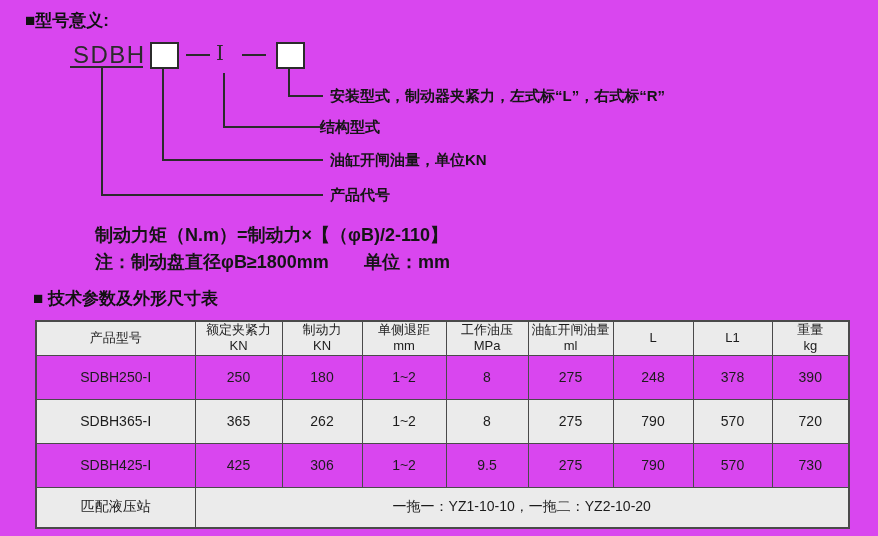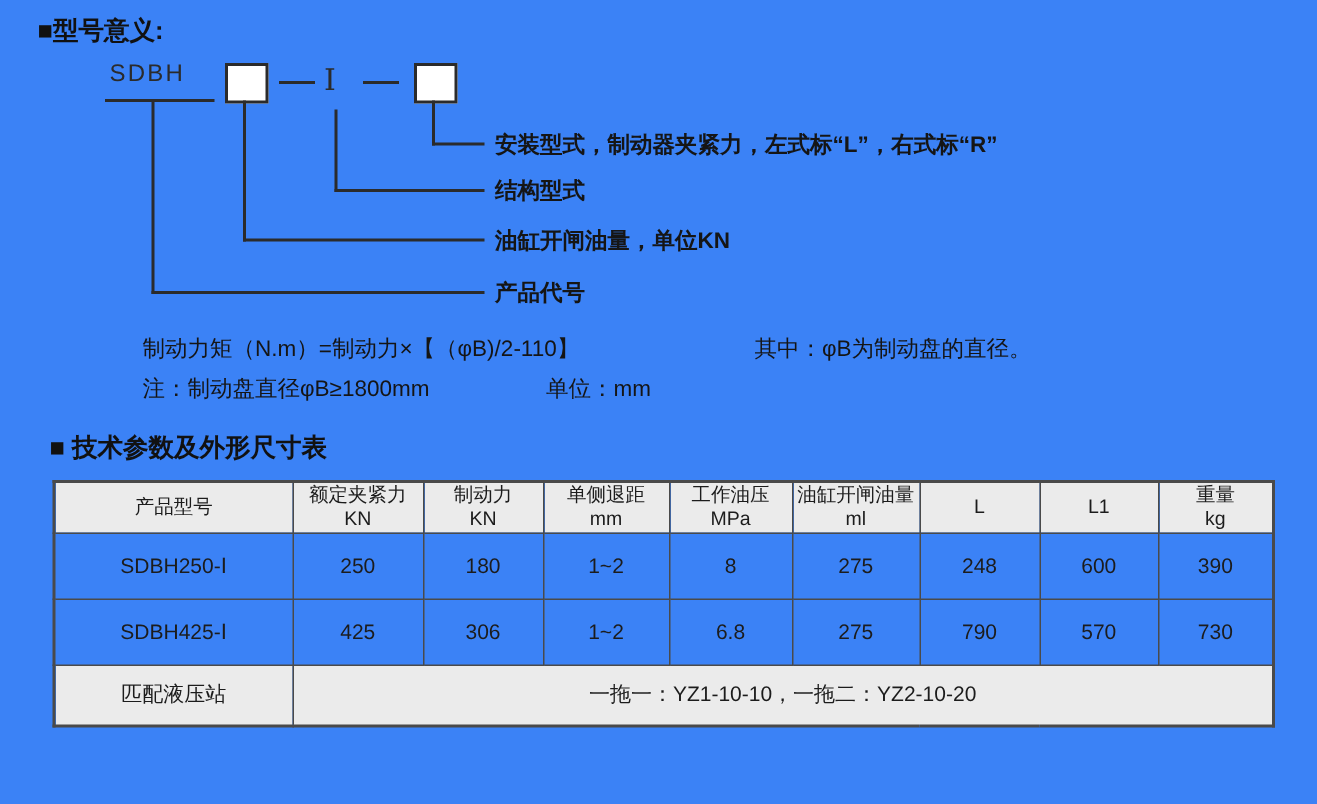--- a/index.html
+++ b/index.html
@@ -1,27 +1,27 @@
 <!DOCTYPE html>
 <html><head>
 <meta charset="utf-8">
 <style>
   html,body { margin:0; padding:0; background:#ffffff; }
   .canvas {
-    position:relative; width:878px; height:536px; background:#3b82f6;
+    position:relative; width:878px; height:536px; background:#d946ef;
     font-family:"Liberation Sans","DejaVu Sans",sans-serif; color:#1c1c1c;
     overflow:hidden;
   }
   .h1 { position:absolute; font-size:17px; font-weight:bold; color:#111; white-space:nowrap; }
-  .sdbh { position:absolute; font-size:16px; letter-spacing:1.5px; color:#2b2b2b; white-space:nowrap; }
+  .sdbh { position:absolute; font-size:24px; letter-spacing:1.5px; color:#2b2b2b; white-space:nowrap; }
   .code-box { position:absolute; width:25px; height:23px; border:2px solid #2b2b2b; background:#fff; }
   .roman { position:absolute; font-family:"DejaVu Serif","Liberation Serif",serif; font-size:20px; color:#2b2b2b; }
   .d-line { position:absolute; background:#2b2b2b; }
   .dlabel { position:absolute; font-size:15px; font-weight:600; color:#151515; white-space:nowrap; }
-  .note { position:absolute; font-size:15px; font-weight:400; color:#151515; white-space:nowrap; }
+  .note { position:absolute; font-size:18px; font-weight:700; color:#151515; white-space:nowrap; }
   #spec-table {
     position:absolute; left:35px; top:320px; width:813px;
     border-collapse:collapse; table-layout:fixed;
     border:2px solid #4a4a4a;
   }
   #spec-table th, #spec-table td {
     border:1px solid #4a4a4a; text-align:center; vertical-align:middle; padding:0;
     overflow:hidden;
   }
   #spec-table thead tr { height:28px; }
@@ -54,26 +54,25 @@
   <div class="d-line" style="left:223px;top:73px;width:2px;height:55px"></div>
   <div class="d-line" style="left:223px;top:126px;width:100px;height:2px"></div>
 
   <div class="d-line" style="left:162px;top:67px;width:2px;height:94px"></div>
   <div class="d-line" style="left:162px;top:159px;width:161px;height:2px"></div>
 
   <div class="d-line" style="left:101px;top:68px;width:2px;height:128px"></div>
   <div class="d-line" style="left:101px;top:194px;width:222px;height:2px"></div>
 
   <div class="dlabel" style="left:330px;top:87px">安装型式，制动器夹紧力，左式标“L”，右式标“R”</div>
-  <div class="dlabel" style="left:330px;top:118px">结构型式</div>
+  <div class="dlabel" style="left:320px;top:118px">结构型式</div>
   <div class="dlabel" style="left:330px;top:151px">油缸开闸油量，单位KN</div>
   <div class="dlabel" style="left:330px;top:186px">产品代号</div>
 
   <div class="note" style="left:95px;top:223px">制动力矩（N.m）=制动力×【（φB)/2-110】</div>
-  <div class="note" style="left:503px;top:223px">其中：φB为制动盘的直径。</div>
   <div class="note" style="left:95px;top:250px">注：制动盘直径φB≥1800mm</div>
   <div class="note" style="left:364px;top:250px">单位：mm</div>
 
   <div class="h1" style="left:33px;top:287px">■ 技术参数及外形尺寸表</div>
 
   <table id="spec-table">
     <colgroup>
       <col style="width:159px">
         <col style="width:87px">
         <col style="width:80px">
@@ -123,29 +122,40 @@
     </thead>
     <tbody>
       <tr>
         <td>SDBH250-Ⅰ</td>
         <td>250</td>
         <td>180</td>
         <td>1~2</td>
         <td>8</td>
         <td>275</td>
         <td>248</td>
-        <td>600</td>
+        <td>378</td>
         <td>390</td>
+      </tr>
+      <tr class="grey">
+        <td>SDBH365-Ⅰ</td>
+        <td>365</td>
+        <td>262</td>
+        <td>1~2</td>
+        <td>8</td>
+        <td>275</td>
+        <td>790</td>
+        <td>570</td>
+        <td>720</td>
       </tr>
       <tr>
         <td>SDBH425-Ⅰ</td>
         <td>425</td>
         <td>306</td>
         <td>1~2</td>
-        <td>6.8</td>
+        <td>9.5</td>
         <td>275</td>
         <td>790</td>
         <td>570</td>
         <td>730</td>
       </tr>
       <tr class="grey footer-row">
         <td>匹配液压站</td>
         <td colspan="8">一拖一：YZ1-10-10，一拖二：YZ2-10-20</td>
       </tr>
     </tbody>

